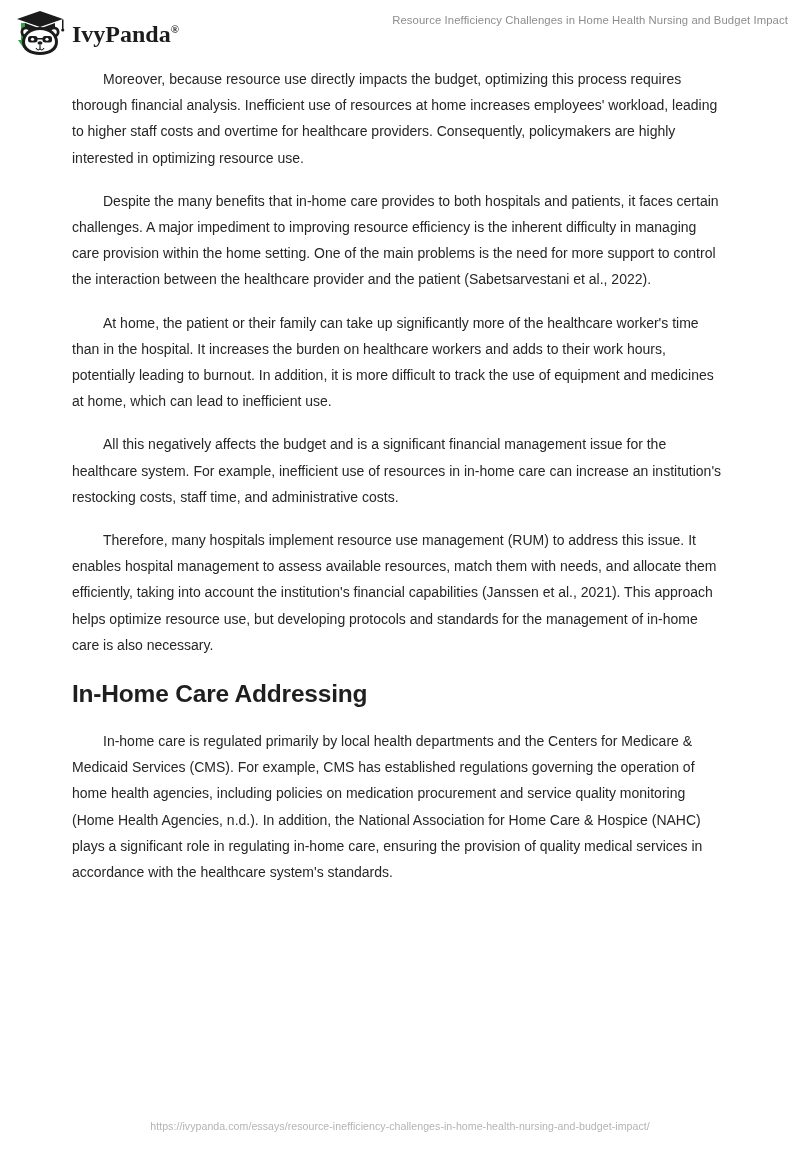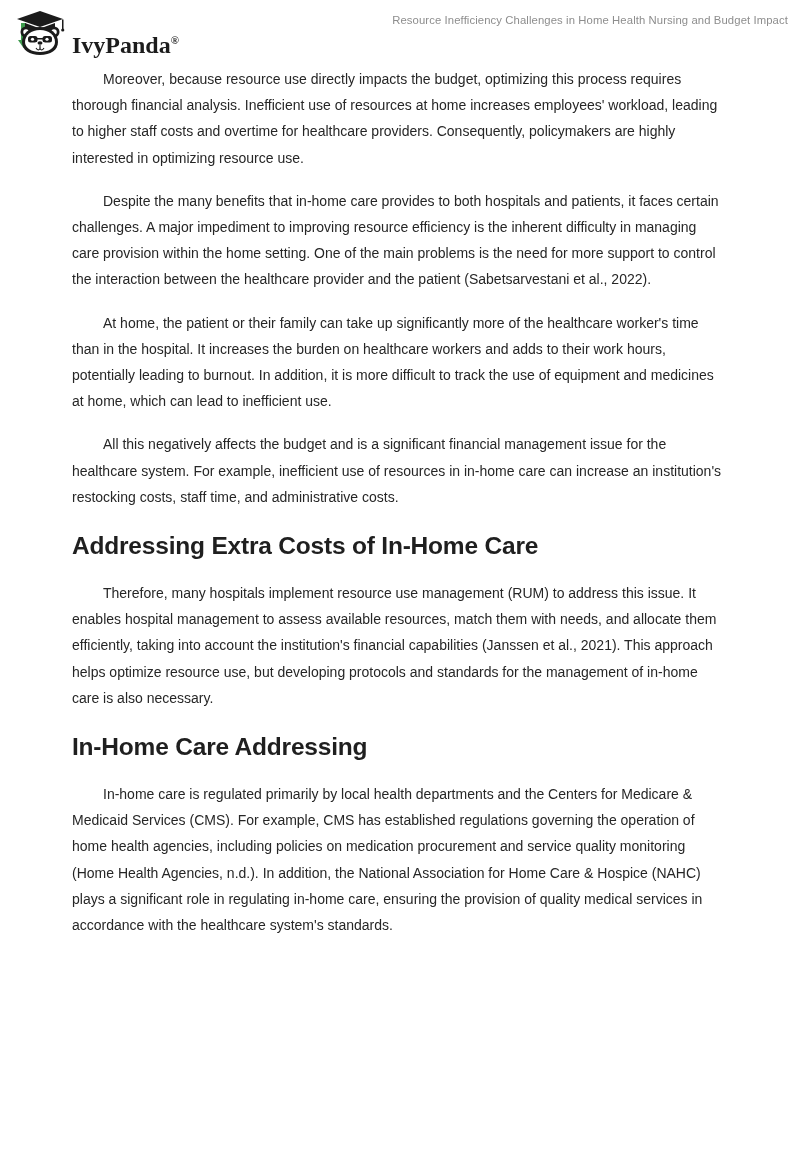--- a/index.html
+++ b/index.html
@@ -30,21 +30,21 @@
     left: 0;
     width: 800px;
     height: 58px;
   }
 
   .brand {
     position: absolute;
     left: 14px;
     top: 10px;
     display: flex;
-    align-items: flex-end;
+    align-items: center;
     gap: 6px;
     height: 46px;
   }
 
   .brand-logo {
     width: 52px;
     height: 46px;
     display: block;
     flex: 0 0 auto;
   }
@@ -178,20 +178,22 @@
     </div>
 
     <div class="doc-title">Resource Inefficiency Challenges in Home Health Nursing and Budget Impact</div>
   </div>
 
   <div class="content">
       <p class="para">Moreover, because resource use directly impacts the budget, optimizing this process requires thorough financial analysis. Inefficient use of resources at home increases employees' workload, leading to higher staff costs and overtime for healthcare providers. Consequently, policymakers are highly interested in optimizing resource use.</p>
       <p class="para">Despite the many benefits that in-home care provides to both hospitals and patients, it faces certain challenges. A major impediment to improving resource efficiency is the inherent difficulty in managing care provision within the home setting. One of the main problems is the need for more support to control the interaction between the healthcare provider and the patient (Sabetsarvestani et al., 2022).</p>
       <p class="para">At home, the patient or their family can take up significantly more of the healthcare worker's time than in the hospital. It increases the burden on healthcare workers and adds to their work hours, potentially leading to burnout. In addition, it is more difficult to track the use of equipment and medicines at home, which can lead to inefficient use.</p>
       <p class="para">All this negatively affects the budget and is a significant financial management issue for the healthcare system. For example, inefficient use of resources in in-home care can increase an institution's restocking costs, staff time, and administrative costs.</p>
-      <h2 class="section-heading">Addressing Extra Costs of In-Home Care</h2>
       <p class="para">Therefore, many hospitals implement resource use management (RUM) to address this issue. It enables hospital management to assess available resources, match them with needs, and allocate them efficiently, taking into account the institution's financial capabilities (Janssen et al., 2021). This approach helps optimize resource use, but developing protocols and standards for the management of in-home care is also necessary.</p>
       <h2 class="section-heading">In-Home Care Addressing</h2>
       <p class="para">In-home care is regulated primarily by local health departments and the Centers for Medicare &amp; Medicaid Services (CMS). For example, CMS has established regulations governing the operation of home health agencies, including policies on medication procurement and service quality monitoring (Home Health Agencies, n.d.). In addition, the National Association for Home Care &amp; Hospice (NAHC) plays a significant role in regulating in-home care, ensuring the provision of quality medical services in accordance with the healthcare system's standards.</p>
     </div>
 
+  <div class="page-footer">
+    <a class="footer-url" href="#">https://ivypanda.com/essays/resource-inefficiency-challenges-in-home-health-nursing-and-budget-impact/</a>
+  </div>
 
 </div>
 
 </body></html>

